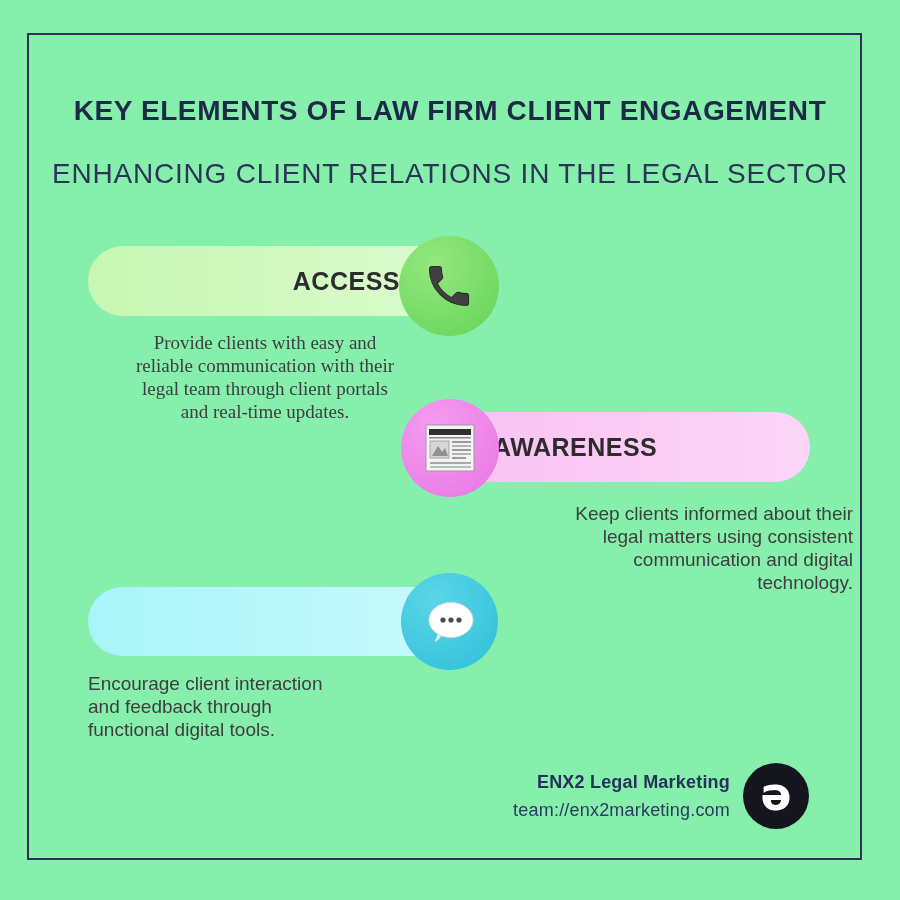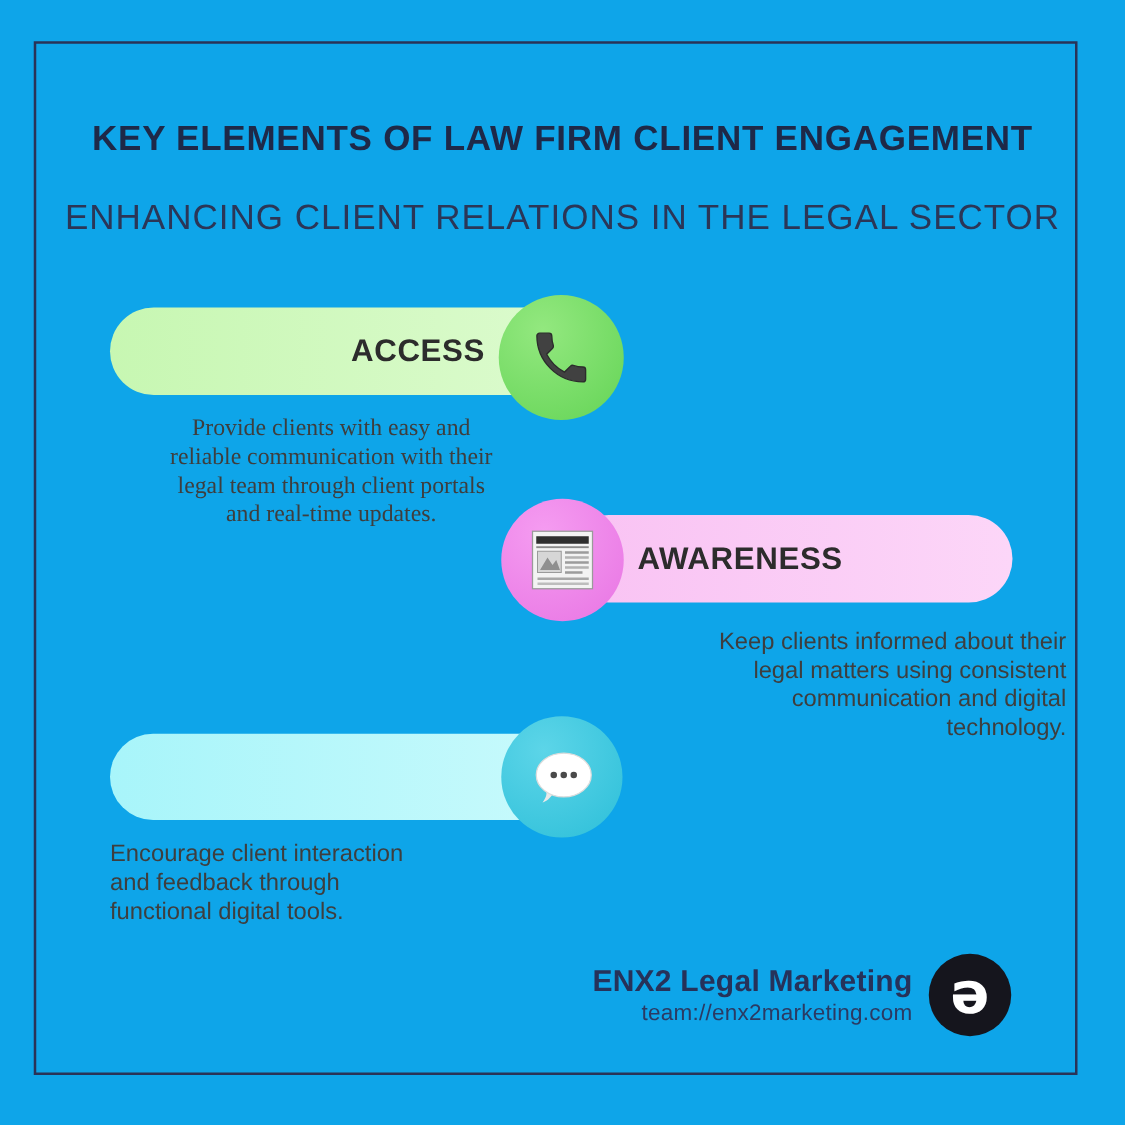--- a/index.html
+++ b/index.html
@@ -1,17 +1,17 @@
 <!DOCTYPE html>
 <html><head>
 <meta charset="utf-8">
 <style>
   html,body{margin:0;padding:0;background:#ffffff;}
   #canvas{
-    position:relative;width:900px;height:900px;background:#0ea5e9;overflow:hidden;
+    position:relative;width:900px;height:900px;background:#86efac;overflow:hidden;
     font-family:"Liberation Sans",sans-serif;
   }
   .frame{
     position:absolute;left:27px;top:33px;width:835px;height:827px;
     border:2px solid #2a3357;box-sizing:border-box;background:transparent;
   }
   .title{
     position:absolute;left:40px;top:95px;width:820px;text-align:center;
     font-size:28px;font-weight:700;letter-spacing:0.6px;color:#1e2948;
   }
@@ -26,32 +26,32 @@
   .bubble{
     position:absolute;border-radius:50%;display:flex;align-items:center;justify-content:center;
   }
   .bubble.green{left:399px;top:236px;width:100px;height:100px;background:radial-gradient(circle at 35% 28%,#93e87f,#64d456);}
   .bubble.pink{left:401px;top:399px;width:98px;height:98px;background:radial-gradient(circle at 35% 28%,#f59cf1,#e875e3);}
   .bubble.cyan{left:401px;top:573px;width:97px;height:97px;background:radial-gradient(circle at 35% 28%,#5cd5e8,#2dbfd9);}
   .label{
     position:absolute;display:flex;align-items:center;
     font-size:25px;font-weight:700;letter-spacing:0.5px;color:#2c2c2c;
   }
-  .label.access{left:88px;top:246px;width:300px;height:70px;justify-content:flex-end;}
-  .label.awareness{left:510px;top:412px;width:280px;height:70px;justify-content:flex-start;}
+  .label.access{left:100px;top:246px;width:300px;height:70px;justify-content:flex-end;}
+  .label.awareness{left:493px;top:412px;width:280px;height:70px;justify-content:flex-start;}
   .label.action{left:88px;top:587px;width:298px;height:69px;justify-content:flex-end;}
   .desc{
     position:absolute;font-size:19px;line-height:23px;color:#3e3e3e;white-space:pre-line;
   }
   .desc.d1{left:100px;top:331px;width:330px;text-align:center;font-family:Liberation Serif, serif;}
   .desc.d2{left:513px;top:502px;width:340px;text-align:right;}
   .desc.d3{left:88px;top:672px;width:300px;}
   .footer-brand{
     position:absolute;left:400px;top:772px;width:330px;text-align:right;
-    font-size:24px;font-weight:700;color:#26325a;letter-spacing:0.2px;
+    font-size:18px;font-weight:700;color:#26325a;letter-spacing:0.2px;
   }
   .footer-url{
     position:absolute;left:400px;top:800px;width:330px;text-align:right;
     font-size:18px;font-weight:400;color:#2b3a63;letter-spacing:0.2px;
   }
   .logo{
     position:absolute;left:743px;top:763px;width:66px;height:66px;border-radius:50%;
     background:#15151d;display:flex;align-items:center;justify-content:center;
   }
   .logo span{

